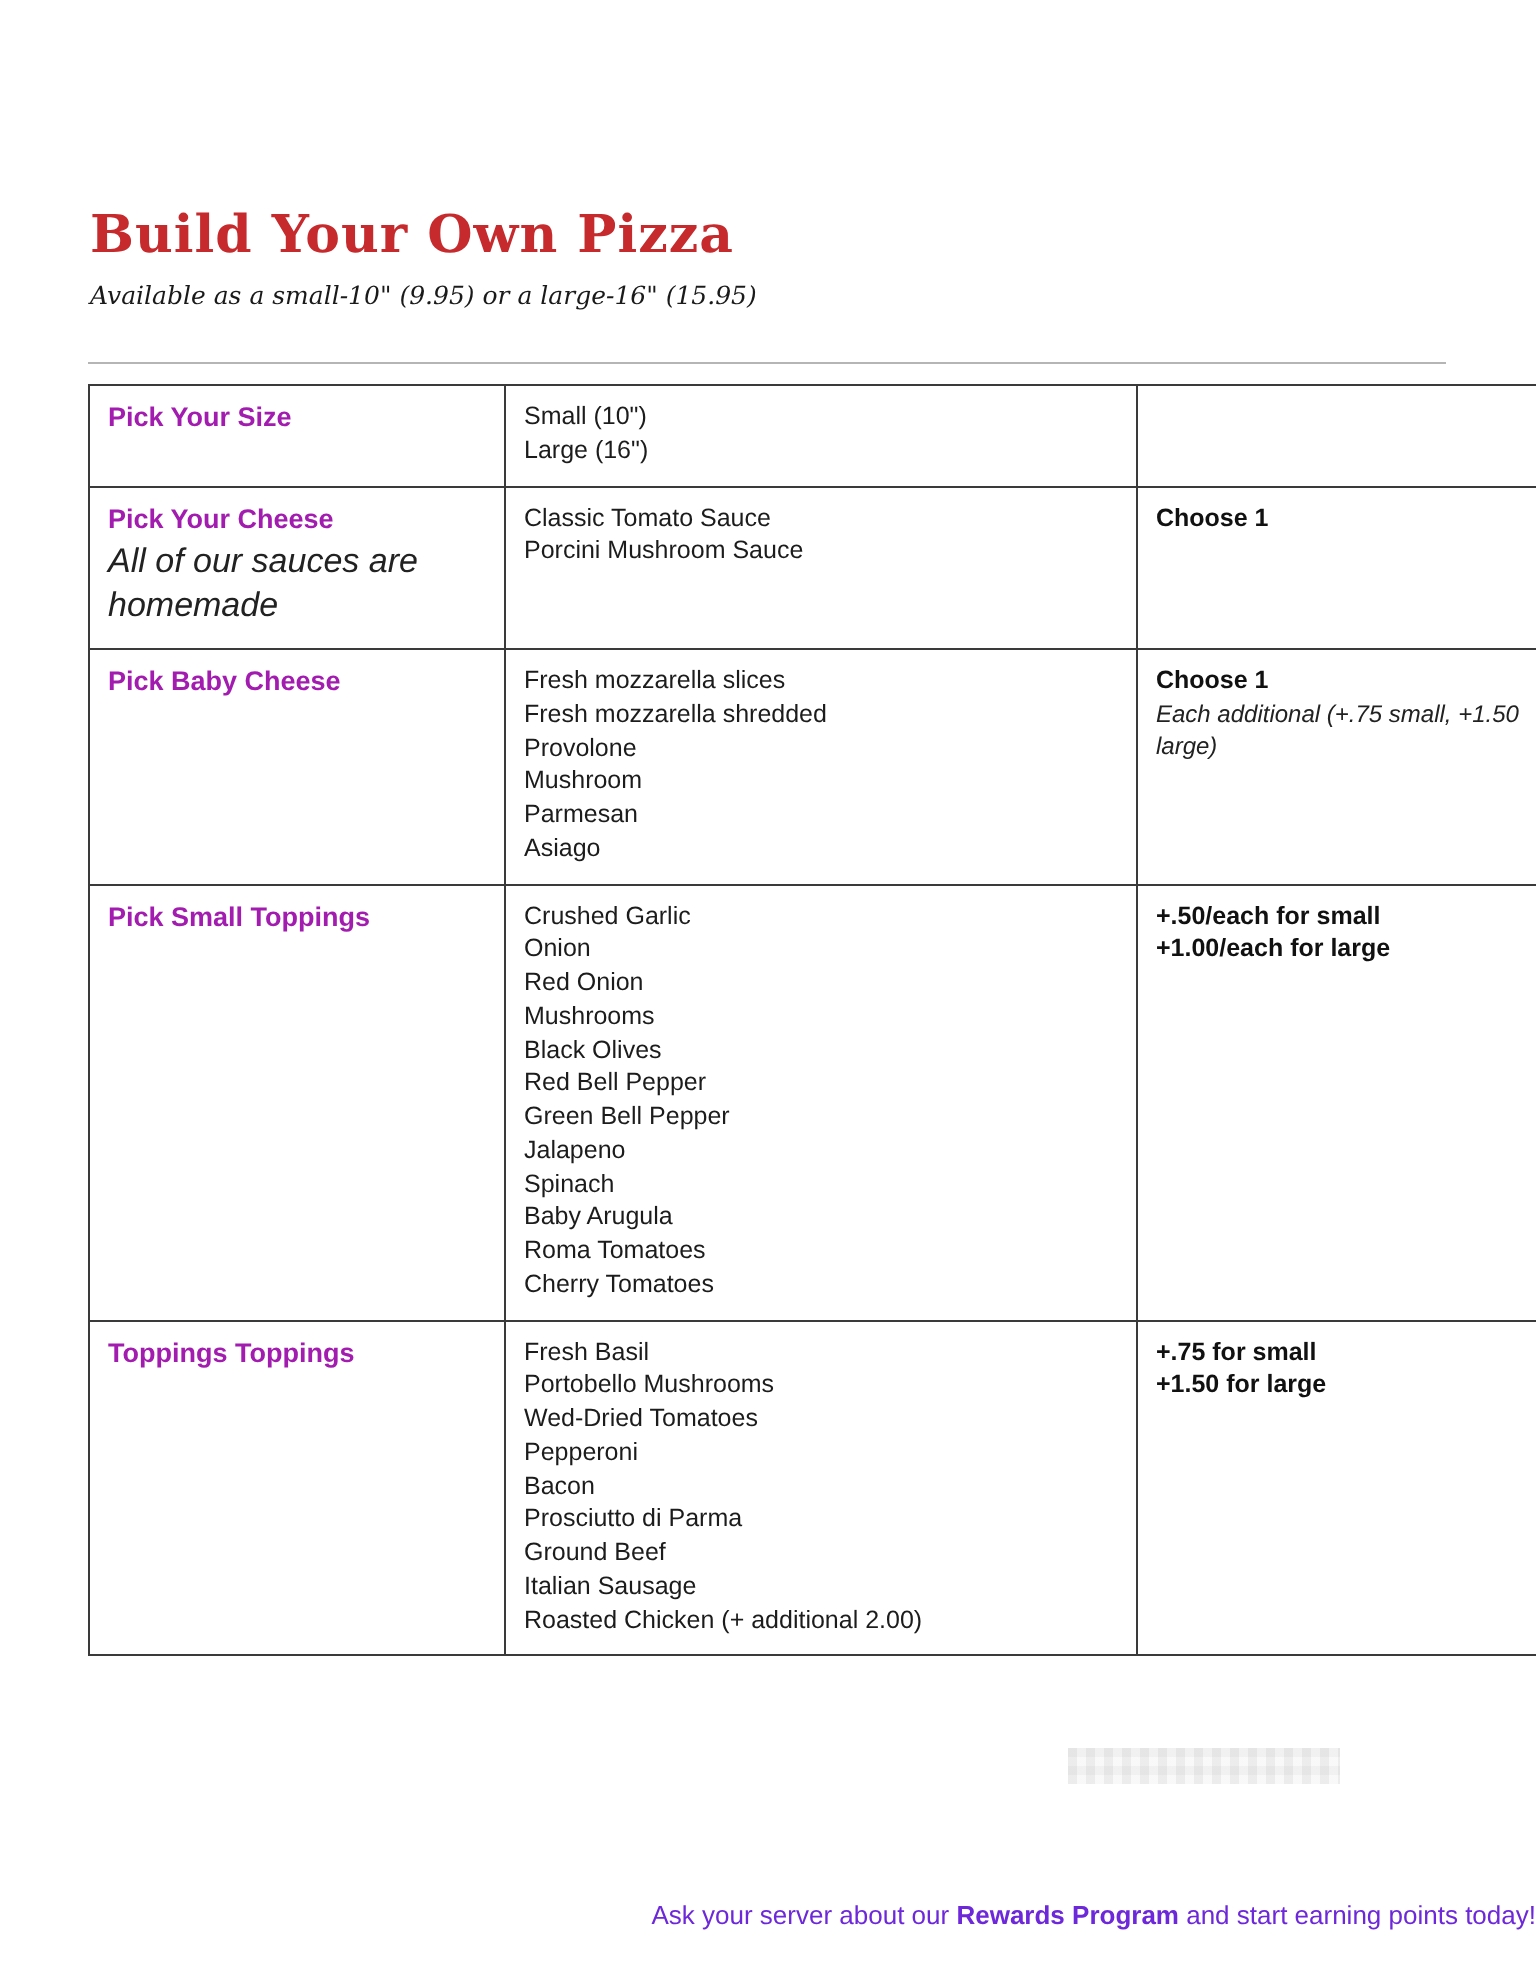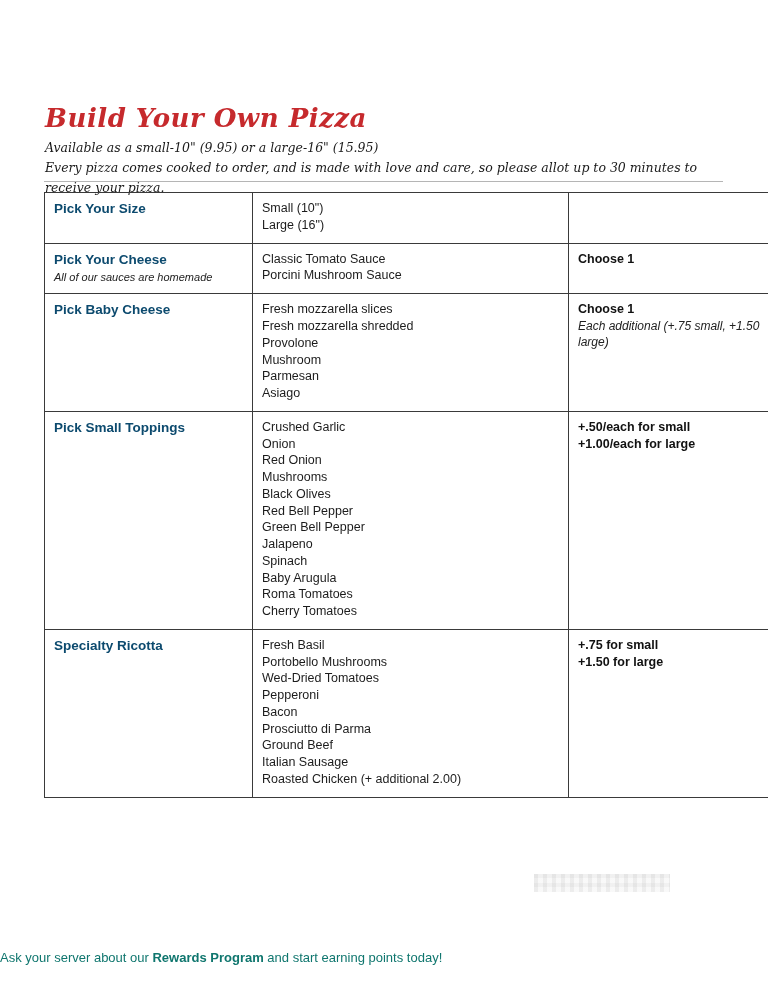--- a/index.html
+++ b/index.html
@@ -17,21 +17,20 @@
     overflow: hidden;
     background: #ffffff;
   }
 
   
   .title {
     position: absolute;
     left: 45px;
     top: 103px;
     font-family: "DejaVu Serif", serif;
-    font-style: italic;
     font-weight: bold;
     font-size: 26px;
     color: #c62a2d;
     letter-spacing: 0.5px;
   }
   .subtitle {
     position: absolute;
     left: 45px;
     top: 138px;
     width: 660px;
@@ -65,25 +64,25 @@
     font-size: 12.5px;
     line-height: 1.34;
     color: #1c1c1c;
   }
   .col-label  { width: 189px; }
   .col-items  { width: 297px; }
   .col-note   { width: 193px; }
   .row-label {
     font-weight: 700;
     font-size: 13.5px;
-    color: #0c4a6e;
+    color: #a21caf;
   }
   .row-sublabel {
     font-style: italic;
-    font-size: 11px;
+    font-size: 17px;
     color: #222;
     margin-top: 1px;
   }
   .items, .note-bold, .note-italic {
     white-space: pre-line;
   }
   .note-bold {
     font-weight: 700;
     color: #111;
   }
@@ -115,36 +114,35 @@
     color: #c9c9c9;
     font-family: "Liberation Sans", sans-serif;
   }
 
   
   .footer {
     position: absolute;
     left: 0;
     top: 950px;
     width: 768px;
-    text-align: left;
+    text-align: right;
     font-size: 13px;
-    color: #0f766e;
+    color: #6d28d9;
   }
   .footer .hl { font-weight: 700; }
 </style>
 </head>
 <body>
 
 <div class="page">
 
   <div class="title">Build Your Own Pizza</div>
 
   <div class="subtitle">
     <div>Available as a small-10" (9.95)  or a large-16" (15.95)</div>
-    <div>Every pizza comes cooked to order, and is made with love and care, so please allot up to 30 minutes to receive your pizza.</div>
   </div>
 
   <div class="rule"></div>
 
   <table class="menu-table">
     <tbody>
       <tr>
         <td class="col-label">
           <div class="row-label">Pick Your Size</div>
         </td>
@@ -208,21 +206,21 @@
 Cherry Tomatoes</div>
         </td>
         <td class="col-note">
           <div class="note-bold">+.50/each for small
 +1.00/each for large</div>
         </td>
       </tr>
 
       <tr>
         <td class="col-label">
-          <div class="row-label">Specialty Ricotta</div>
+          <div class="row-label">Toppings Toppings</div>
         </td>
         <td class="col-items">
           <div class="items">Fresh Basil
 Portobello Mushrooms
 Wed-Dried Tomatoes
 Pepperoni
 Bacon
 Prosciutto di Parma
 Ground Beef
 Italian Sausage

